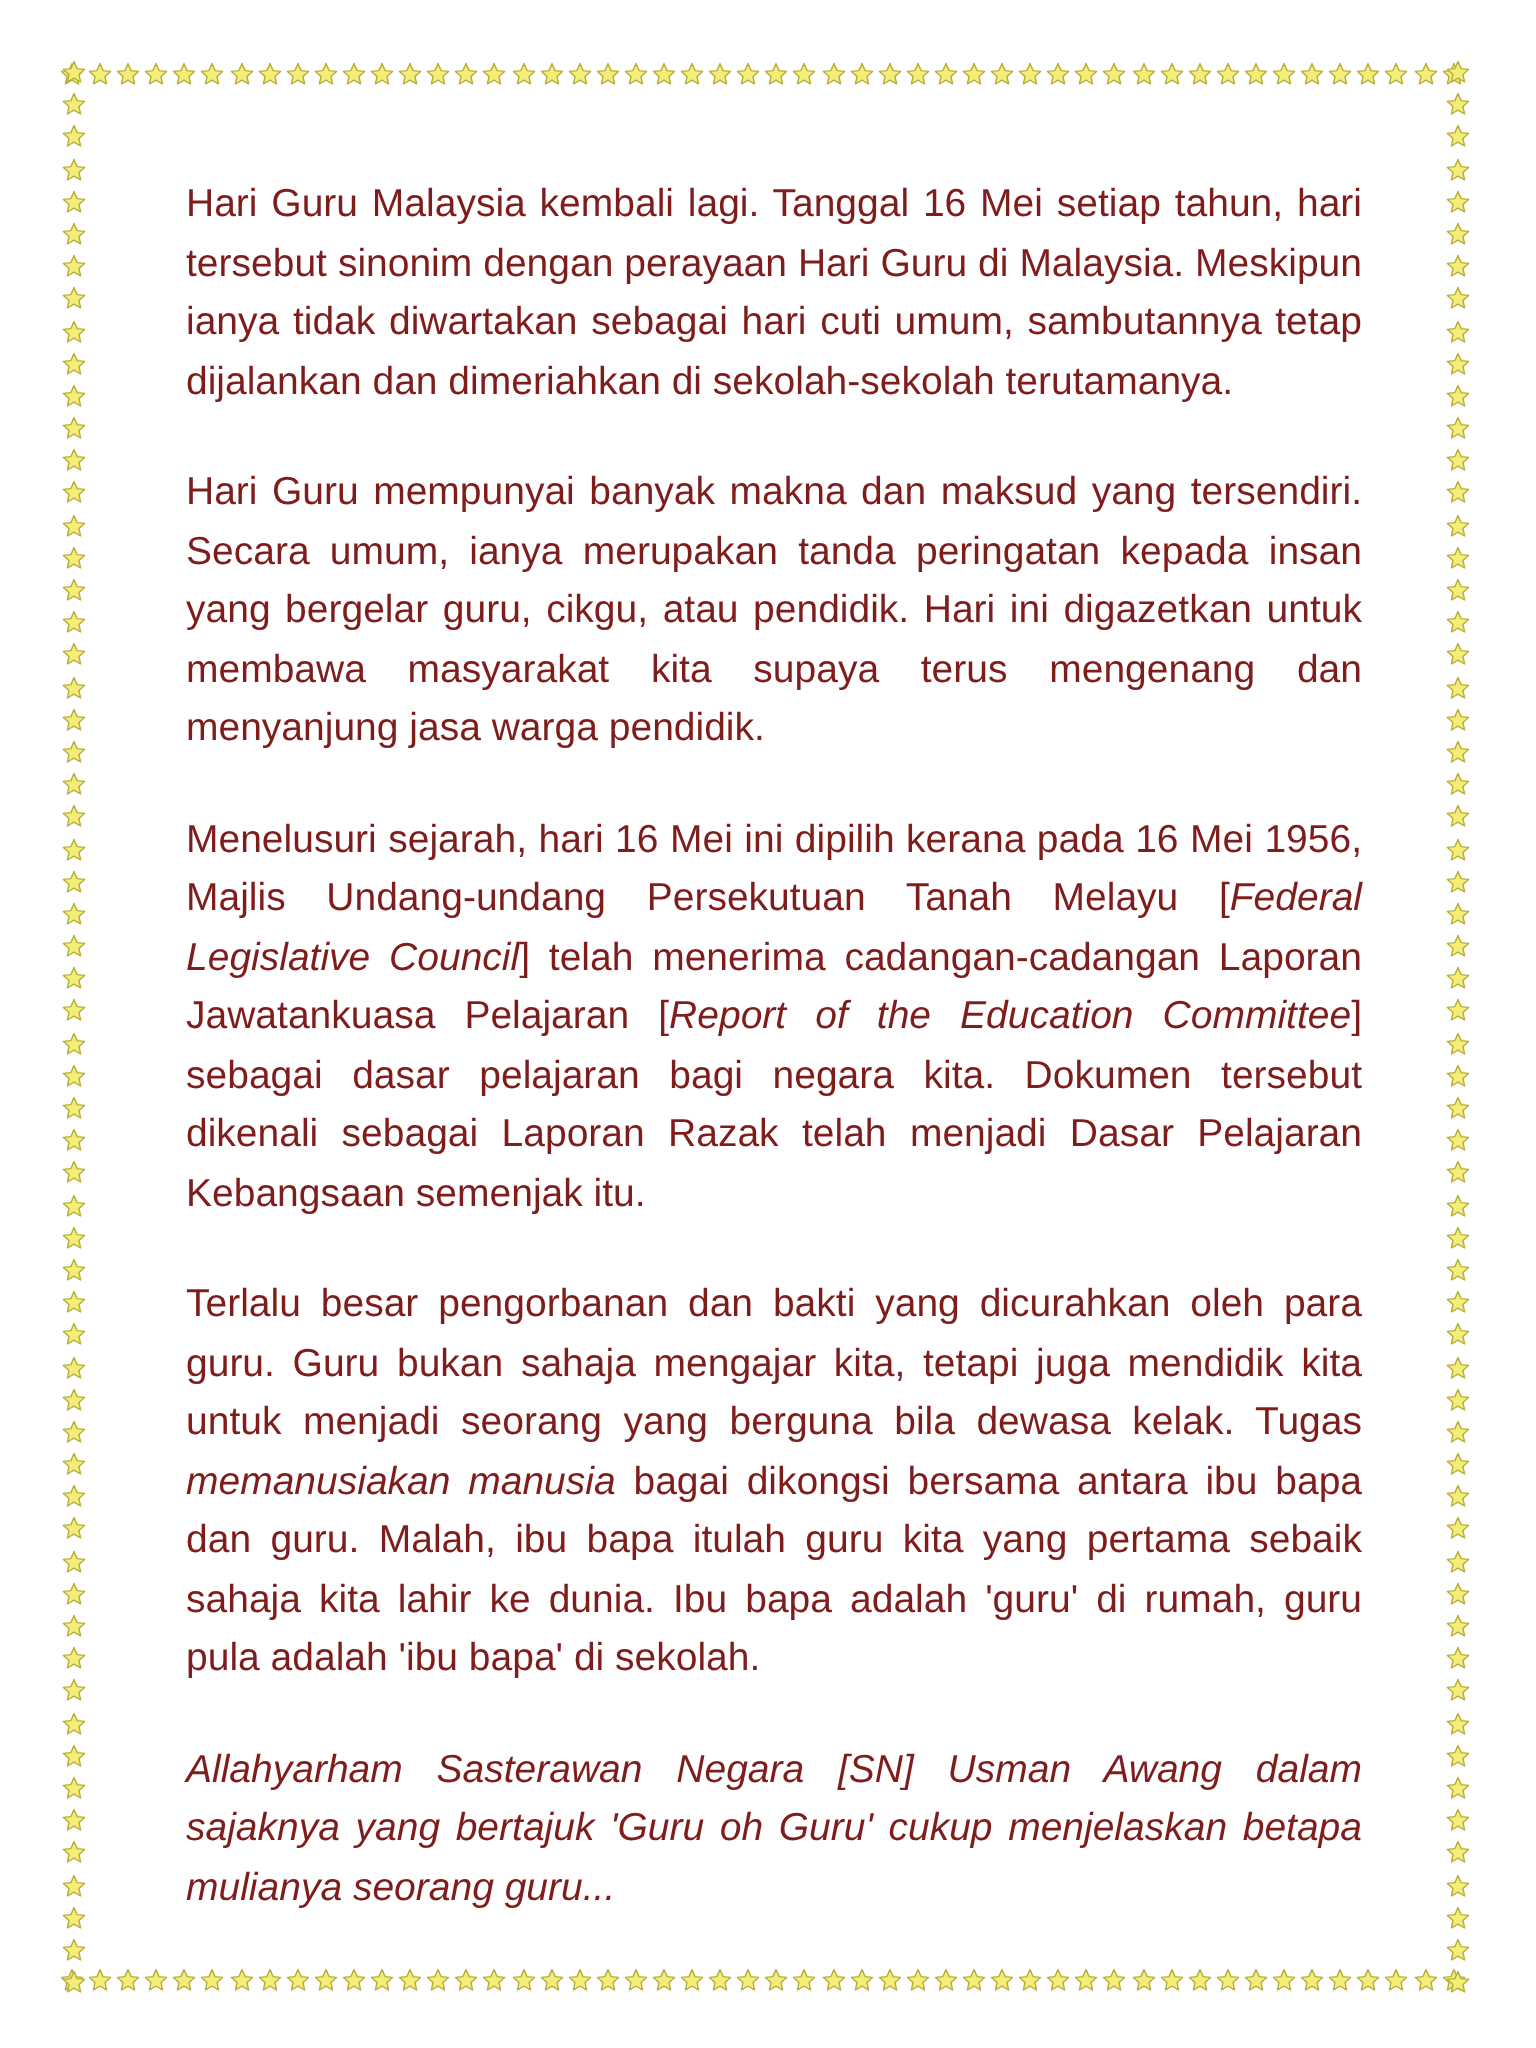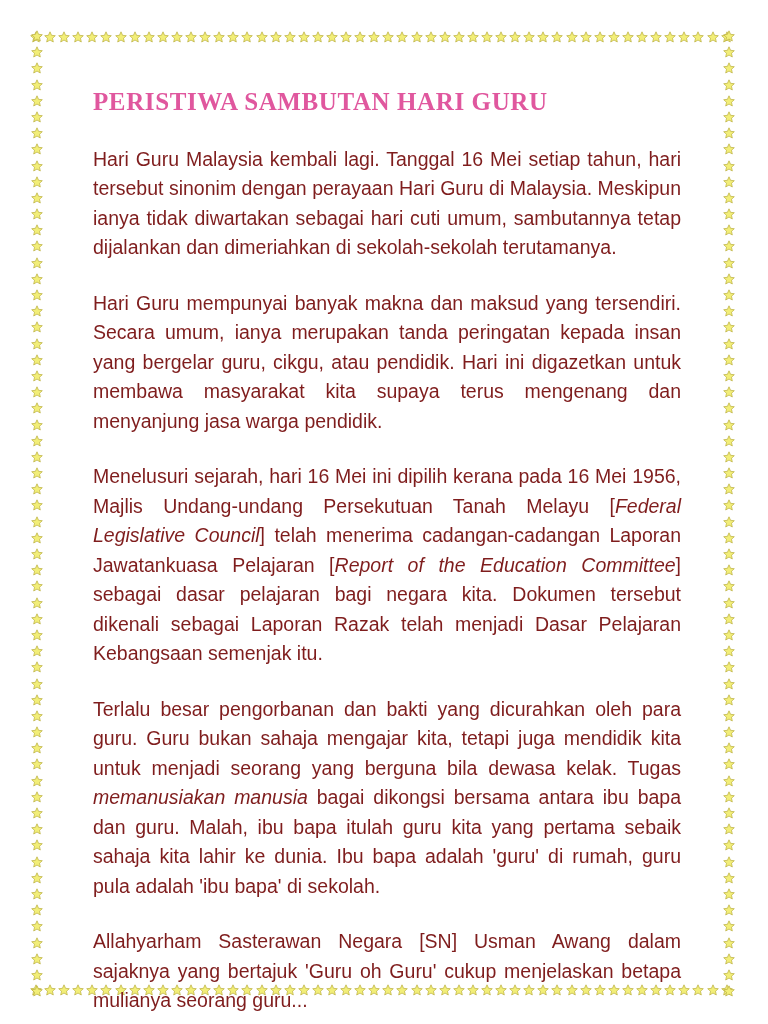--- a/index.html
+++ b/index.html
@@ -84,21 +84,21 @@
   .para {
     font-family: "Liberation Sans", sans-serif;
     font-size: 19.5px;
     line-height: 29.5px;
     color: #7f1d1d;
     text-align: justify;
     text-justify: inter-word;
     margin: 0 0 26px 0;
     hyphens: none;
   }
-  .para:last-child { margin-bottom: 15px; }
+  .para:last-child { margin-bottom: 15px; font-style: italic; }
   .para i { font-style: italic; }
 </style>
 </head>
 <body>
 
 <div id="page">
 
   <div class="star-border">
     <div class="star-row top">
         <svg class="star" viewBox="0 0 24 24">
@@ -764,21 +764,20 @@
         <svg class="star" viewBox="0 0 24 24">
           <path d="M12 1.6 L15.1 8.6 L22.6 9.4 L17 14.5 L18.6 22 L12 18.1 L5.4 22 L7 14.5 L1.4 9.4 L8.9 8.6 Z" fill="#f2ee78" stroke="#b9ad3c" stroke-width="1.4" stroke-linejoin="round"></path>
         </svg>
         <svg class="star" viewBox="0 0 24 24">
           <path d="M12 1.6 L15.1 8.6 L22.6 9.4 L17 14.5 L18.6 22 L12 18.1 L5.4 22 L7 14.5 L1.4 9.4 L8.9 8.6 Z" fill="#f2ee78" stroke="#b9ad3c" stroke-width="1.4" stroke-linejoin="round"></path>
         </svg>
       </div>
   </div>
 
   <div id="content">
-    <h1 id="doc-title">PERISTIWA SAMBUTAN HARI GURU</h1>
     <div id="paragraphs">
         <p class="para">Hari Guru Malaysia kembali lagi. Tanggal 16 Mei setiap tahun, hari tersebut sinonim dengan perayaan Hari Guru di Malaysia. Meskipun ianya tidak diwartakan sebagai hari cuti umum, sambutannya tetap dijalankan dan dimeriahkan di sekolah-sekolah terutamanya.</p>
         <p class="para">Hari Guru mempunyai banyak makna dan maksud yang tersendiri. Secara umum, ianya merupakan tanda peringatan kepada insan yang bergelar guru, cikgu, atau pendidik. Hari ini digazetkan untuk membawa masyarakat kita supaya terus mengenang dan menyanjung jasa warga pendidik.</p>
         <p class="para"><span>Menelusuri sejarah, hari 16 Mei ini dipilih kerana pada 16 Mei 1956, Majlis Undang-undang Persekutuan Tanah Melayu [</span><i>Federal Legislative Council</i><span>] telah menerima cadangan-cadangan Laporan Jawatankuasa Pelajaran [</span><i>Report of the Education Committee</i><span>] sebagai dasar pelajaran bagi negara kita. Dokumen tersebut dikenali sebagai Laporan Razak telah menjadi Dasar Pelajaran Kebangsaan semenjak itu.</span></p>
         <p class="para"><span>Terlalu besar pengorbanan dan bakti yang dicurahkan oleh para guru. Guru bukan sahaja mengajar kita, tetapi juga mendidik kita untuk menjadi seorang yang berguna bila dewasa kelak. Tugas </span><i>memanusiakan manusia</i><span> bagai dikongsi bersama antara ibu bapa dan guru. Malah, ibu bapa itulah guru kita yang pertama sebaik sahaja kita lahir ke dunia. Ibu bapa adalah 'guru' di rumah, guru pula adalah 'ibu bapa' di sekolah.</span></p>
         <p class="para">Allahyarham Sasterawan Negara [SN] Usman Awang dalam sajaknya yang bertajuk 'Guru oh Guru' cukup menjelaskan betapa mulianya seorang guru...</p>
       </div>
   </div>
 
 </div>

